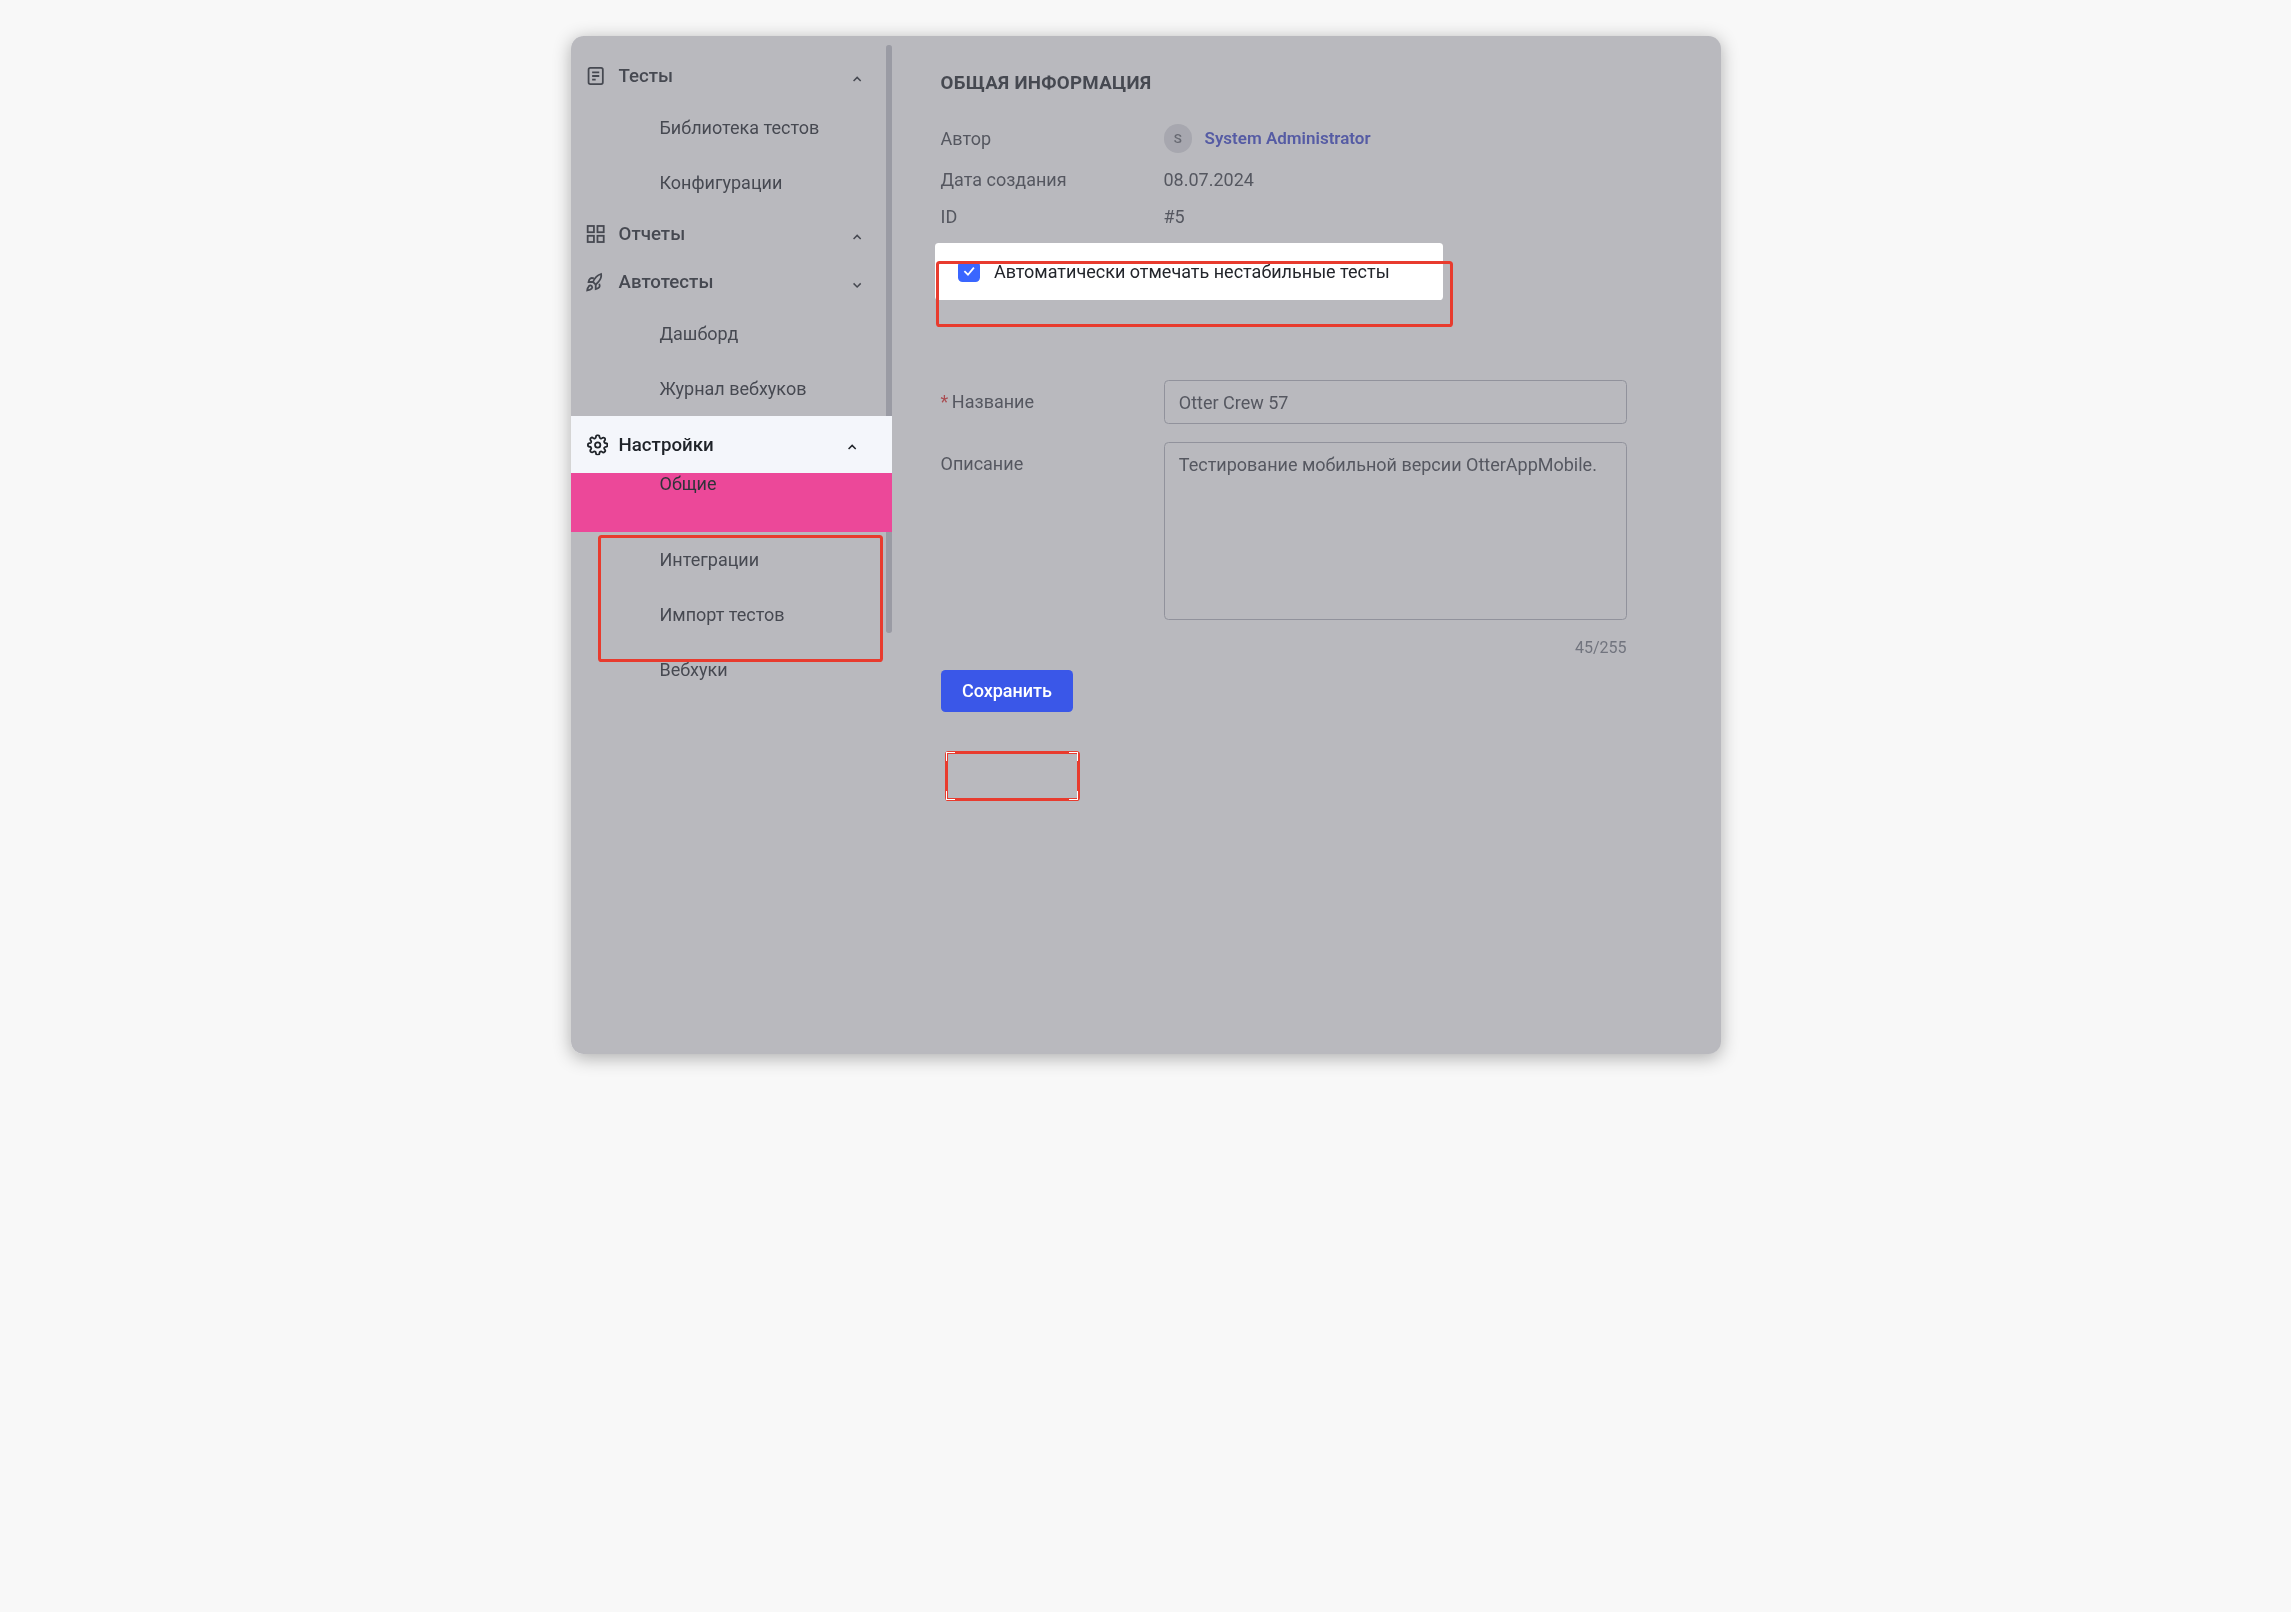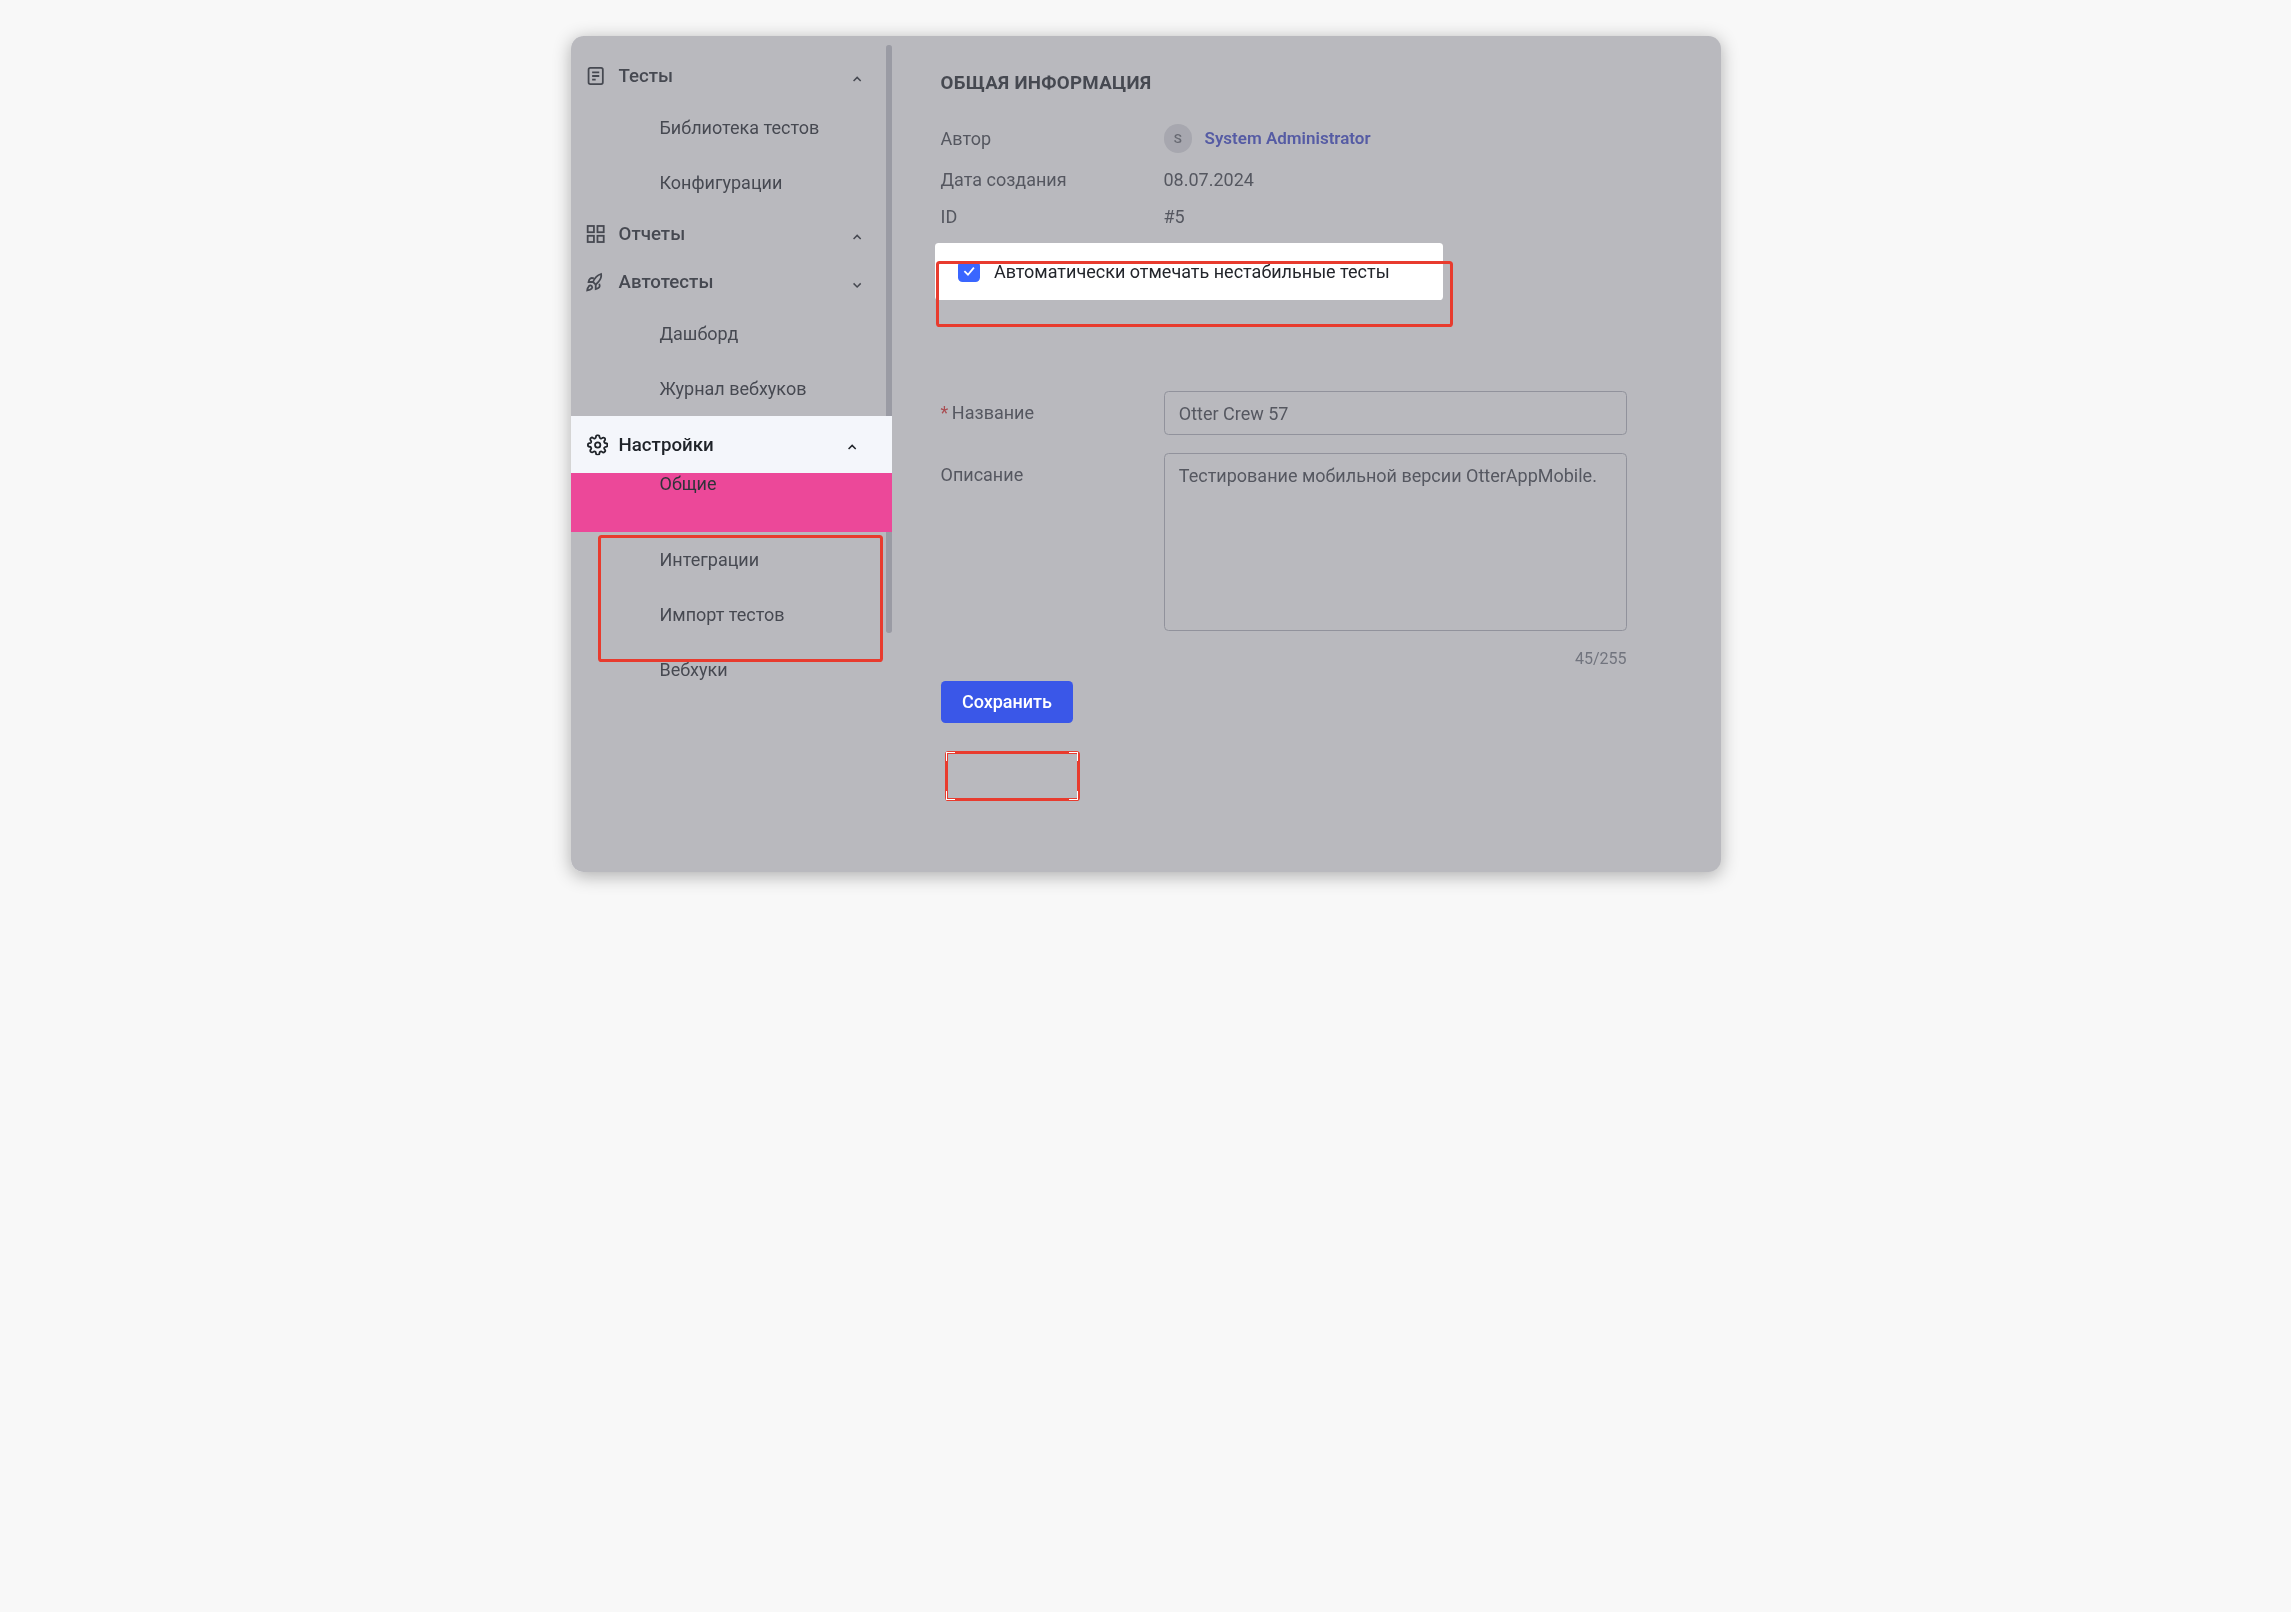--- a/index.html
+++ b/index.html
@@ -1,19 +1,19 @@
 <!DOCTYPE html>
 <html style="font-size:14.3px"><head>
 <meta charset="utf-8">
 <style>
 * { box-sizing: border-box; margin: 0; padding: 0; font-family: -apple-system, BlinkMacSystemFont, "Segoe UI", Roboto, Arial, sans-serif; }
 body { background: #f8f8f8; display: flex; justify-content: center; align-items: flex-start; padding: 36px; }
 .app-frame {
   width: 1150px;
-  height: 836px;
+  height: 1018px;
   background: #fff;
   border-radius: 12.5px;
   position: relative;
   overflow: hidden;
   display: flex;
   box-shadow: 0 3.6px 18px rgba(0,0,0,0.3);
 }
 .dim-overlay {
   position: absolute;
   inset: 0;
@@ -126,21 +126,21 @@
 .hl-checkbox { left: 365px; top: 225px; width: 517px; height: 66px; }
 .cb {
   width: 21.4px; height: 21.4px; border-radius: 4.5px;
   background: #3a66ff; display: inline-flex; align-items: center; justify-content: center;
   flex: 0 0 21.4px;
 }
 .cb svg { width: 14.3px; height: 14.3px; color: #fff; }
 .cb-label { font-size: 18px; color: #22252b; }
 
 .section-gap { height: 80px; }
-.form-row { display: flex; align-items: flex-start; margin-bottom: 18px; margin-top: 11px; }
+.form-row { display: flex; align-items: flex-start; margin-bottom: 18px; }
 .form-label { width: 223px; font-size: 18px; color: #4a4e55; padding-top: 10.7px; }
 .req { color: #e23b3b; margin-right: 3.6px; }
 .text-input {
   flex: 1; max-width: 463px;
   border: 0.9px solid #b6b9c1;
   border-radius: 4.5px;
   background: transparent;
   font-size: 18px;
   color: #4a4e55;
   padding: 10.7px 14.3px;

